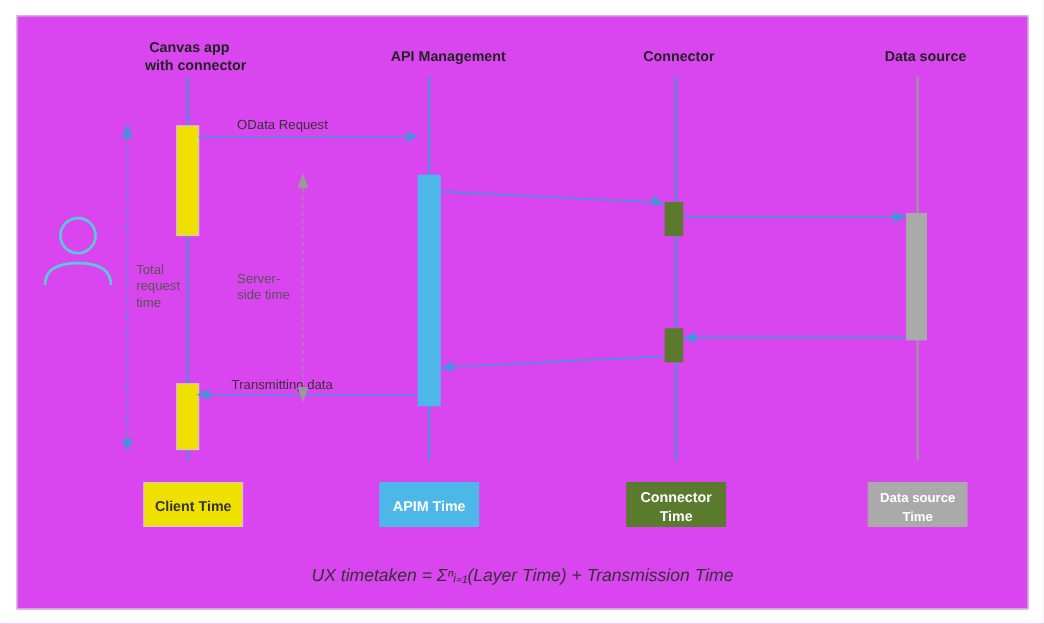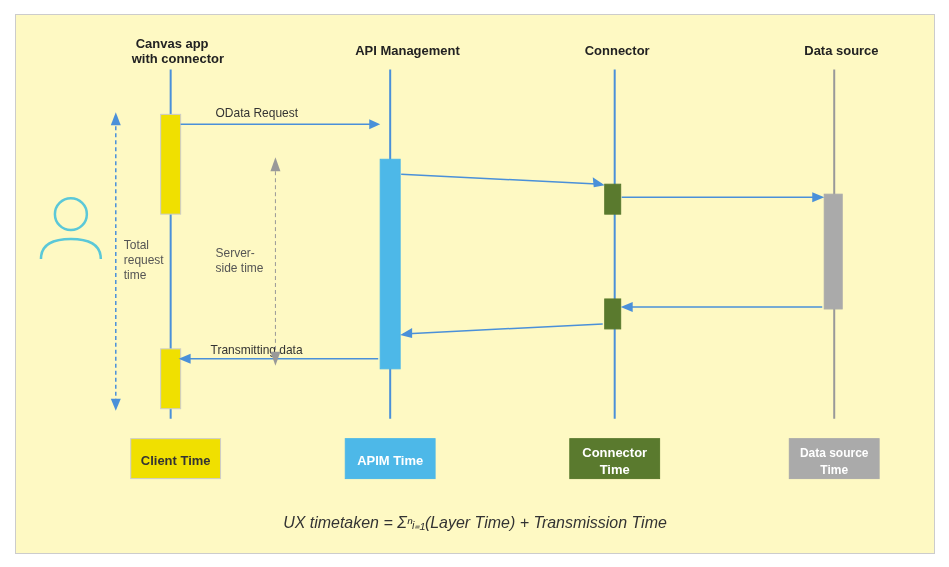--- a/index.html
+++ b/index.html
@@ -10,21 +10,21 @@
       align-items: center;
       justify-content: center;
       min-height: 100vh;
       padding: 10px;
     }
     .diagram-container {
       width: 920px;
       min-height: 540px;
       border: 1.5px solid #ccc;
       position: relative;
-      background: #fef9c3;
+      background: #d946ef;
       padding: 10px;
     }
 
     
     .svg-area {
       position: absolute;
       top: 0; left: 0;
       width: 100%;
       height: 100%;
       pointer-events: none;

